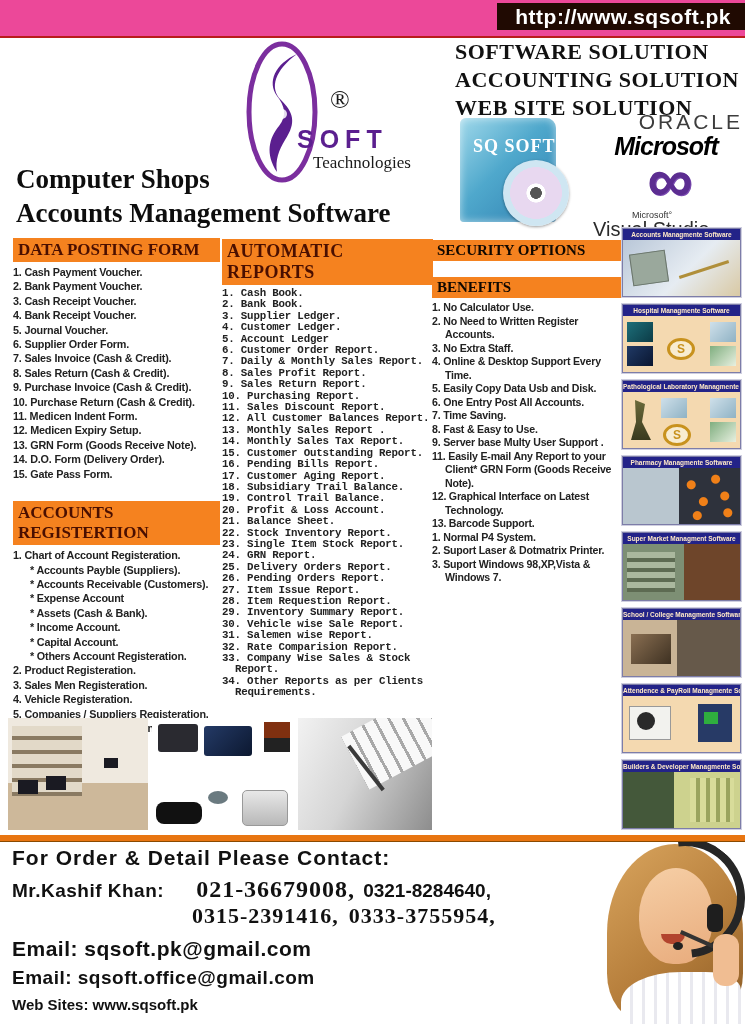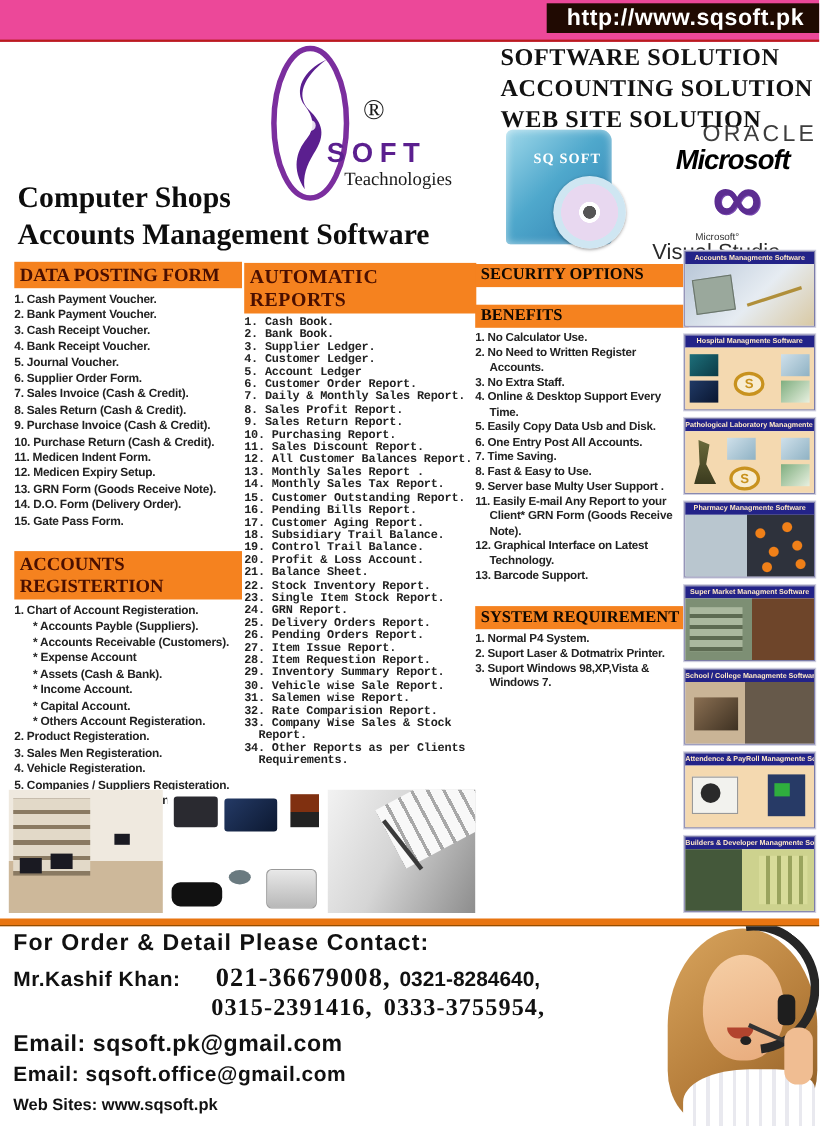--- a/index.html
+++ b/index.html
@@ -20,21 +20,21 @@
   .logo-brand{position:absolute;left:72px;top:85px;color:#5b1f8f;font-weight:bold;font-size:25px;
               letter-spacing:6px;font-family:"Liberation Sans",sans-serif;}
   .logo-sub{position:absolute;left:88px;top:113px;color:#1a1a1a;font-size:17px;
             font-family:"Liberation Serif",serif;}
 
   
   .solutions{position:absolute;left:455px;top:38px;width:285px;font-family:"Liberation Serif",serif;
              font-weight:bold;color:#111;font-size:22px;line-height:28px;letter-spacing:.5px;}
   .brands{position:absolute;left:455px;top:118px;width:290px;height:118px;}
   .sw-box{position:absolute;left:5px;top:0;width:96px;height:104px;background:linear-gradient(135deg,#9fd8ea 0%,#4fa8cc 45%,#2f7fb0 100%);border-radius:6px 10px 4px 4px;box-shadow:inset 0 0 8px rgba(255,255,255,.6);}
-  .sw-box-label{position:absolute;left:30px;top:18px;color:#fff;font-size:13px;font-weight:bold;
+  .sw-box-label{position:absolute;left:18px;top:18px;color:#fff;font-size:18px;font-weight:bold;
                 font-family:"Liberation Serif",serif;letter-spacing:1px;}
   .sw-cd{position:absolute;left:48px;top:42px;width:66px;height:66px;border-radius:50%;
          background:radial-gradient(circle at 50% 50%,#555 0 12%,#fff 13% 20%,#e8d8f0 21% 55%,#cfe6f2 56% 80%,#d8d8e8 81% 100%);
          box-shadow:0 1px 3px rgba(0,0,0,.4);}
   .oracle{position:absolute;left:138px;top:-8px;width:150px;text-align:right;color:#3d3d3d;
           font-size:21px;letter-spacing:3px;}
   .microsoft{position:absolute;left:132px;top:14px;width:158px;text-align:center;color:#000;
              font-size:25px;font-weight:bold;font-style:italic;letter-spacing:-1px;}
   .vs-infinity{position:absolute;left:140px;top:30px;width:150px;text-align:center;
                font-size:64px;line-height:64px;color:#5c2d91;
@@ -283,21 +283,20 @@
         <div class="li">4. Online &amp; Desktop Support Every Time.</div>
         <div class="li">5. Easily Copy Data Usb and Disk.</div>
         <div class="li">6. One Entry Post All Accounts.</div>
         <div class="li">7. Time Saving.</div>
         <div class="li">8. Fast &amp; Easy to Use.</div>
         <div class="li">9. Server base Multy User Support .</div>
         <div class="li">11. Easily E-mail Any Report to your Client* GRN Form (Goods Receive Note).</div>
         <div class="li">12. Graphical Interface on Latest Technology.</div>
         <div class="li">13. Barcode Support.</div>
       </div>
-    <div class="sec-hdr black mt3">SYSTEM REQUIREMENT</div>
     <div>
         <div class="li">1. Normal P4 System.</div>
         <div class="li">2. Suport Laser &amp; Dotmatrix Printer.</div>
         <div class="li">3. Suport Windows 98,XP,Vista &amp; Windows 7.</div>
       </div>
   </div>
 
   <div class="sidebar">
     <div class="card">
       <div class="card-title">Accounts Managmente Software</div>

